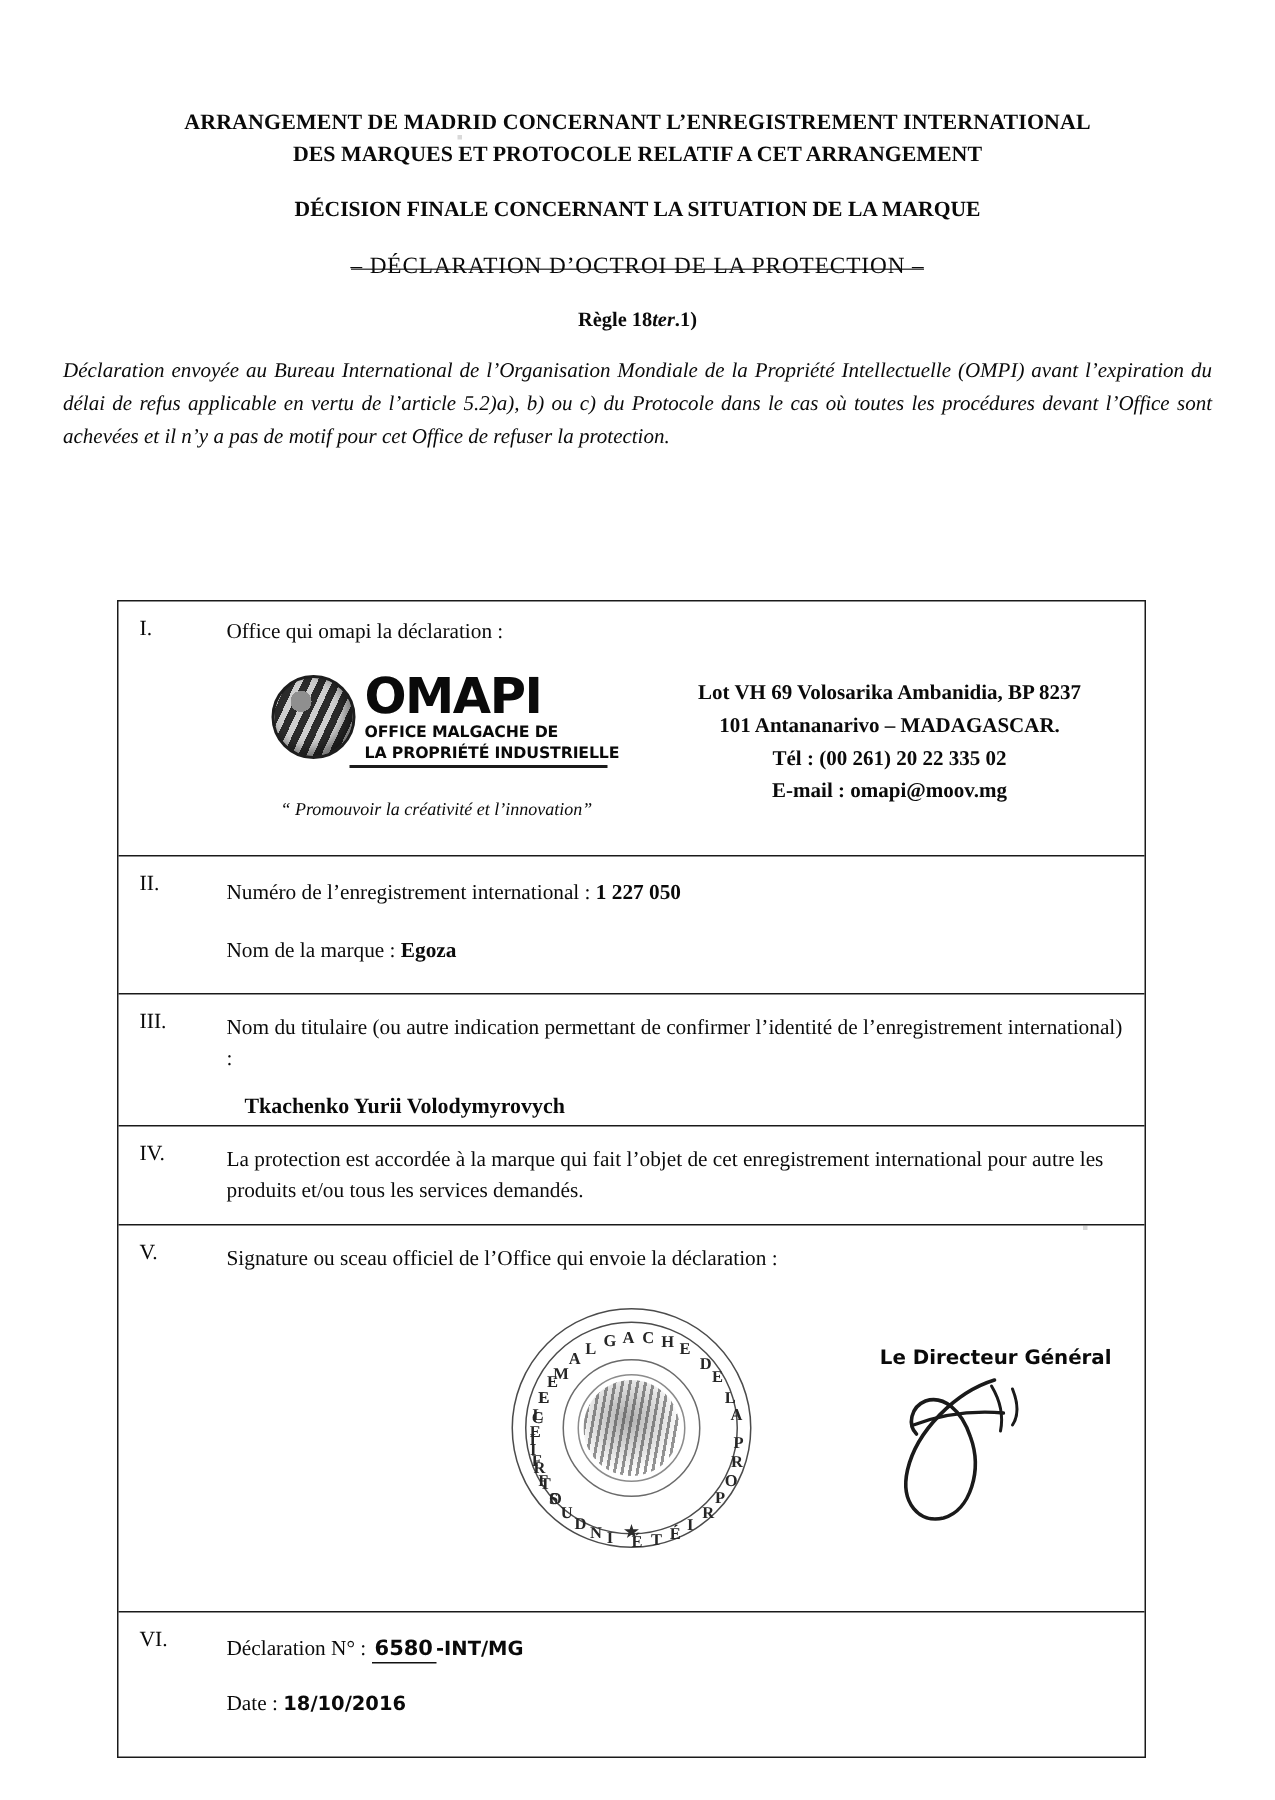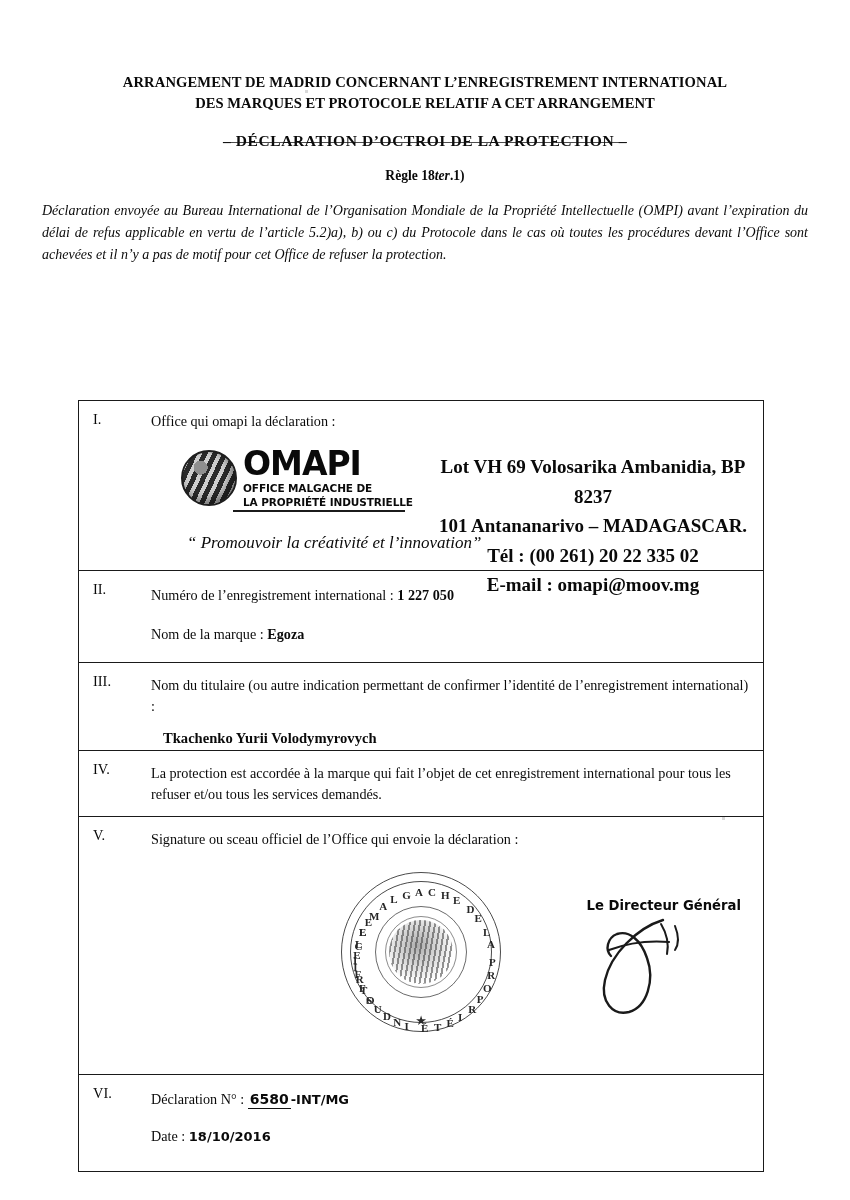--- a/index.html
+++ b/index.html
@@ -39,21 +39,21 @@
     font-size: 14.6px;
     line-height: 1.45;
     margin-bottom: 18px;
   }
   .hdr-line3 {
     font-weight: bold;
     font-size: 14.4px;
     margin-bottom: 20px;
   }
   .hdr-line4 {
-    font-weight: bold;
+    font-weight: normal;
     font-size: 15.5px;
     letter-spacing: 0.6px;
     margin-bottom: 18px;
     position: relative;
     display: inline-block;
   }
   .hdr-line4 .strike {
     position: absolute;
     left: 0;
     right: 0;
@@ -148,30 +148,30 @@
     margin-top: 2px;
   }
   .omapi-rule {
     height: 2px;
     background: #1b1b1b;
     width: 172px;
     margin: 2px 0 0 52px;
   }
   .slogan {
     font-style: italic;
-    font-size: 17px;
+    font-size: 12px;
     margin-top: 18px;
     margin-left: 6px;
     white-space: nowrap;
   }
   .addr {
     flex: 1;
     text-align: center;
     font-weight: bold;
-    font-size: 19px;
+    font-size: 14px;
     line-height: 1.55;
     margin-left: 6px;
     margin-top: 4px;
   }
 
   
   .row-2 { height: 92px; padding-top: 14px; }
   .field-strong { font-weight: bold; }
   .gap-line { margin-top: 18px; }
 
@@ -300,20 +300,21 @@
 <body>
 
 <div class="page">
 
   <div class="speck" style="left:305px; top:18px; width:3px; height:3px;"></div>
   <div class="speck" style="left:722px; top:745px; width:3px; height:3px;"></div>
 
   <div class="header">
     <div class="hdr-line">ARRANGEMENT DE MADRID CONCERNANT L’ENREGISTREMENT INTERNATIONAL</div>
     <div class="hdr-line2">DES MARQUES ET PROTOCOLE RELATIF A CET ARRANGEMENT</div>
+    <div class="hdr-line3">DÉCISION FINALE CONCERNANT LA SITUATION DE LA MARQUE</div>
     <div>
       <div class="hdr-line4">
         <span>– DÉCLARATION D’OCTROI DE LA PROTECTION –</span>
         <span class="strike"></span>
       </div>
     </div>
     <div class="hdr-rule">
       <span>Règle 18</span><i>ter</i><span>.1)</span>
     </div>
   </div>
@@ -366,21 +367,21 @@
     <div class="row row-3">
       <div class="rn">III.</div>
       <div class="rbody">
         <div>Nom du titulaire (ou autre indication permettant de confirmer l’identité de l’enregistrement international) :</div>
         <div class="holder-name">Tkachenko Yurii Volodymyrovych</div>
       </div>
     </div>
 
     <div class="row row-4">
       <div class="rn">IV.</div>
-      <div class="rbody">La protection est accordée à la marque qui fait l’objet de cet enregistrement international pour tous les refuser et/ou tous les services demandés.</div>
+      <div class="rbody">La protection est accordée à la marque qui fait l’objet de cet enregistrement international pour autre les produits et/ou tous les services demandés.</div>
     </div>
 
     <div class="row row-5">
       <div class="rn">V.</div>
       <div class="rbody">
         <div>Signature ou sceau officiel de l’Office qui envoie la déclaration :</div>
         <div class="sig-area">
 
           <div class="seal">
             <div class="ring r1"></div>

